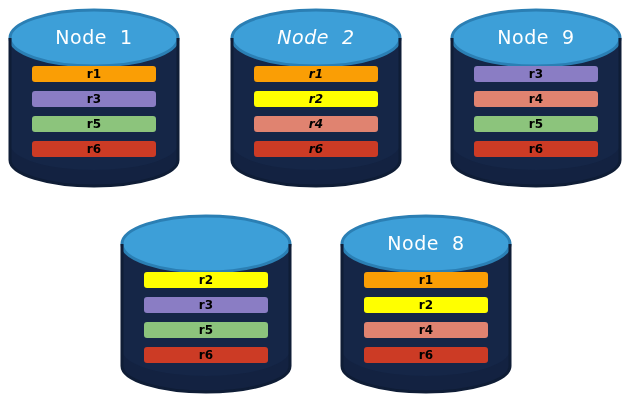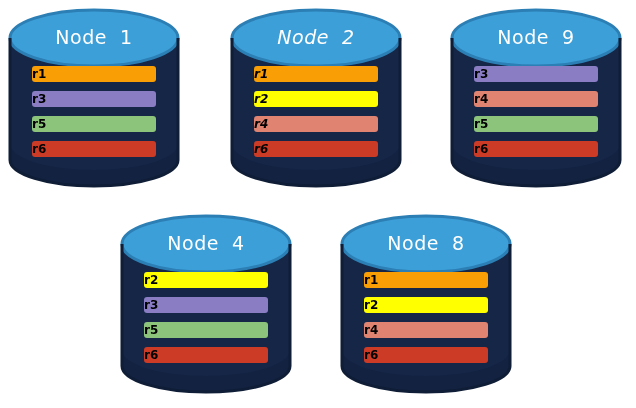--- a/index.html
+++ b/index.html
@@ -53,20 +53,21 @@
     position: absolute;
     left: 26px;
     top: 62px;
     width: 124px;
   }
   .replica {
     position: relative;
     height: 16px;
     margin-bottom: 9px;
     border-radius: 3px;
+    text-align: center;
     line-height: 16px;
     font-size: 12px;
     font-weight: bold;
     color: #000000;
     font-family: "DejaVu Sans", sans-serif;
   }
   .replica:last-child { margin-bottom: 8px; }
 
   
   .n1 { left: 6px;   top: 4px; }
@@ -128,21 +129,20 @@
     </div>
   </div>
 
   <div class="node n4">
     <svg class="node-svg" viewBox="0 0 176 190">
       <path d="M4,34 L4,156 A84,26 0 0 0 172,156 L172,34 Z" fill="#152647"></path>
       <path d="M4,140 L4,156 A84,26 0 0 0 172,156 L172,140 A84,26 0 0 1 4,140 Z" fill="#132241"></path>
       <ellipse cx="88" cy="34" rx="84" ry="28" fill="#3d9fd8" stroke="#2b7fb4" stroke-width="3"></ellipse>
       <path d="M4,34 L4,156 A84,26 0 0 0 172,156 L172,34" fill="none" stroke="#0f1d36" stroke-width="3"></path>
     </svg>
-    <div class="node-title">Node  4</div>
     <div class="replica-stack">
       <div class="replica" style="background:#ffff00">r2</div>
       <div class="replica" style="background:#8a7dc4">r3</div>
       <div class="replica" style="background:#8cc47c">r5</div>
       <div class="replica" style="background:#cc3b25">r6</div>
     </div>
   </div>
 
   <div class="node n5">
     <svg class="node-svg" viewBox="0 0 176 190">

